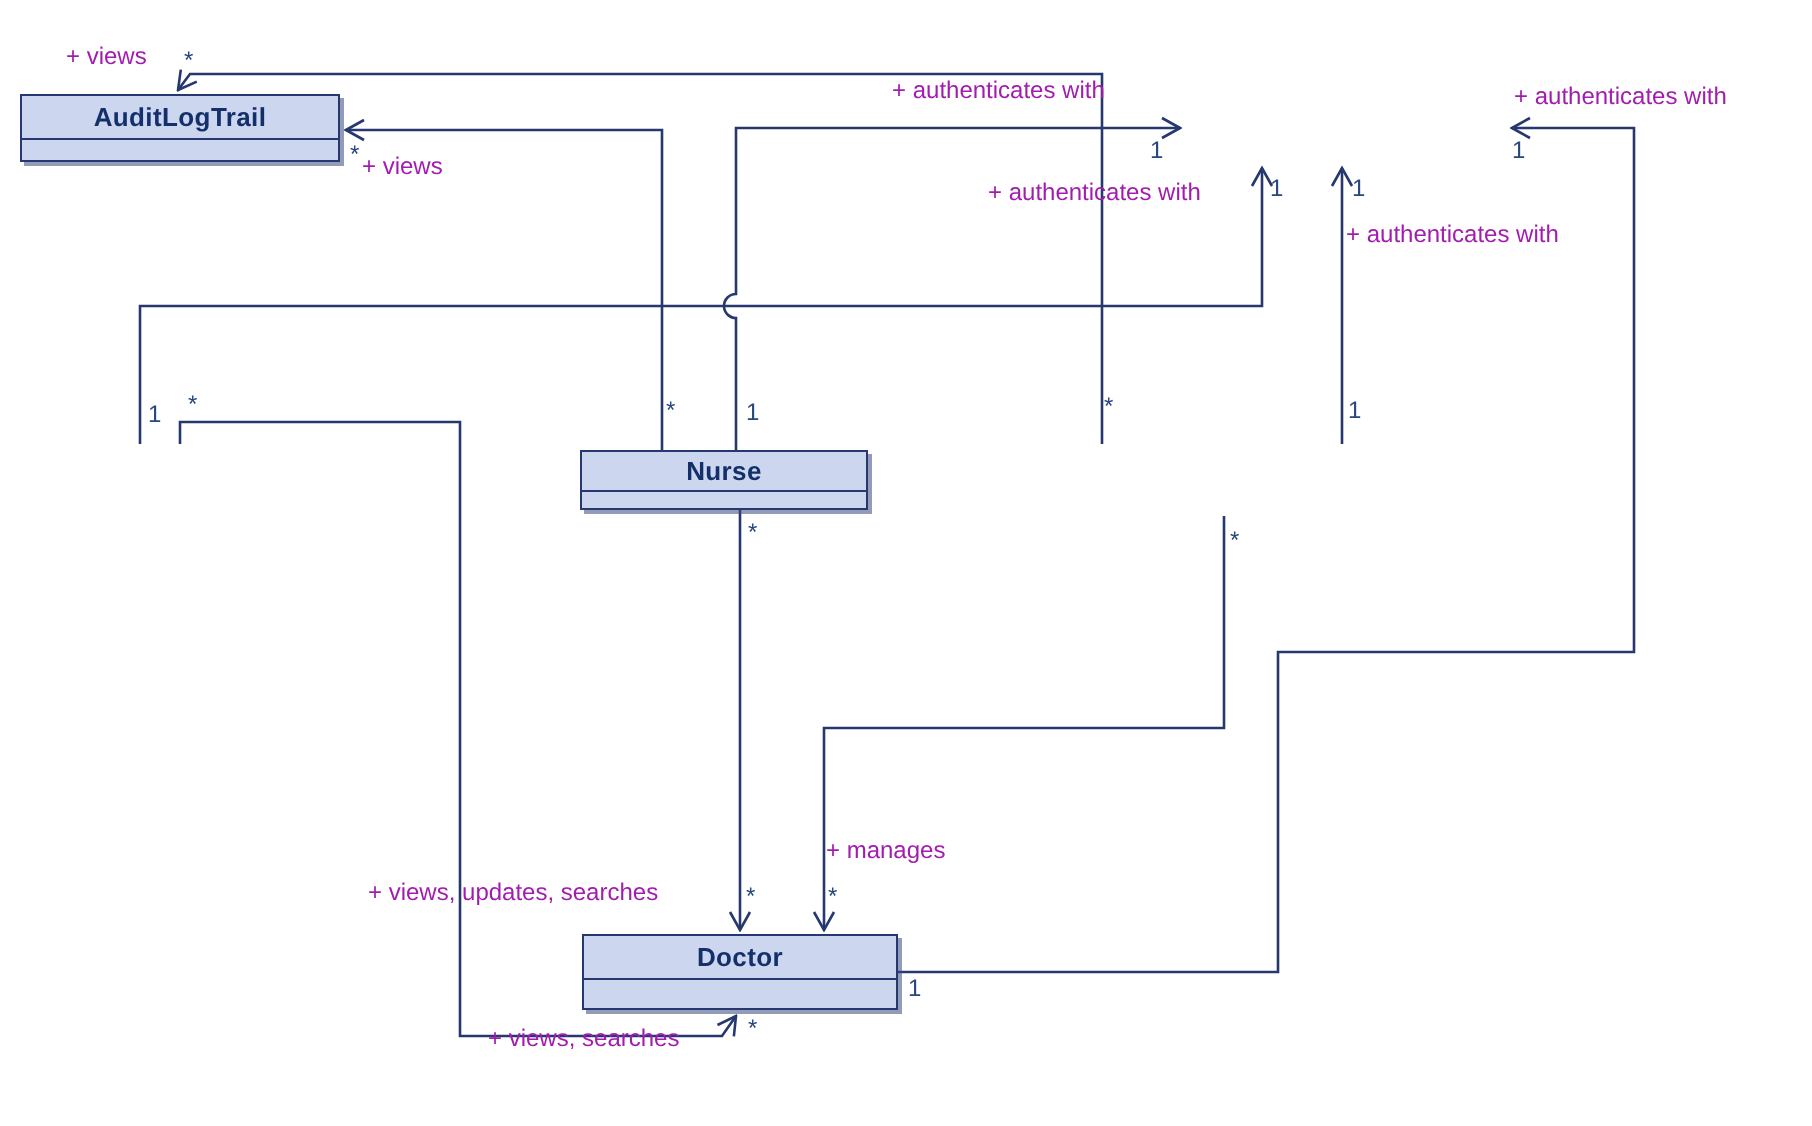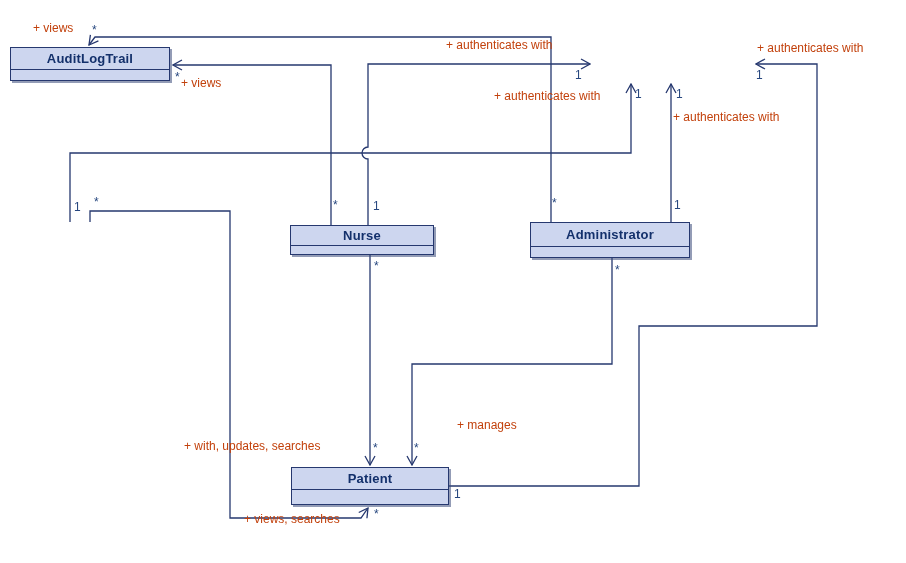--- a/index.html
+++ b/index.html
@@ -5,21 +5,21 @@
   html,body{margin:0;padding:0;background:#fff;}
   .stage{position:relative;width:906px;height:563px;background:#ffffff;overflow:hidden;
          font-family:"Liberation Sans",sans-serif;}
   svg.wires{position:absolute;left:0;top:0;width:906px;height:563px;}
   .cls{position:absolute;box-sizing:border-box;background:#cdd6ef;border:1.5px solid #26386f;
        box-shadow:2px 2px 0 rgba(58,74,122,.55);}
   .cls .title{box-sizing:border-box;display:flex;align-items:center;justify-content:center;
        font-weight:bold;font-size:13px;color:#13306b;border-bottom:1.5px solid #26386f;
        height:var(--th);letter-spacing:.2px;}
   .cls .attrs{width:100%;}
-  .lbl{position:absolute;font-size:12px;line-height:13px;color:#c2410c;white-space:nowrap;}
+  .lbl{position:absolute;font-size:12px;line-height:13px;color:#a21caf;white-space:nowrap;}
   .mult{position:absolute;font-size:12px;line-height:12px;color:#27477f;white-space:nowrap;}
 </style>
 </head>
 <body>
 
 <div class="stage">
 
   <svg class="wires" viewBox="0 0 906 563" xmlns="http://www.w3.org/2000/svg">
     <defs>
       <marker id="arrow" viewBox="0 0 12 12" refX="11" refY="6" markerWidth="12" markerHeight="12" markerUnits="userSpaceOnUse" orient="auto">
@@ -44,38 +44,34 @@
     <div class="attrs"></div>
   </div>
 
 
 
   <div class="cls" style="left:290px;top:225px;width:144px;height:30px;--th:20px;">
     <div class="title">Nurse</div>
     <div class="attrs"></div>
   </div>
 
-  <div class="cls" style="left:530px;top:222px;width:160px;height:36px;--th:24px;">
-    <div class="title">Administrator</div>
-    <div class="attrs"></div>
-  </div>
 
   <div class="cls" style="left:291px;top:467px;width:158px;height:38px;--th:22px;">
-    <div class="title">Patient</div>
+    <div class="title">Doctor</div>
     <div class="attrs"></div>
   </div>
 
   <span class="lbl" style="left:33px;top:22px;">+ views</span>
   <span class="lbl" style="left:181px;top:77px;">+ views</span>
   <span class="lbl" style="left:494px;top:90px;">+ authenticates with</span>
   <span class="lbl" style="left:446px;top:39px;">+ authenticates with</span>
   <span class="lbl" style="left:673px;top:111px;">+ authenticates with</span>
   <span class="lbl" style="left:757px;top:42px;">+ authenticates with</span>
-  <span class="lbl" style="left:184px;top:440px;">+ with, updates, searches</span>
-  <span class="lbl" style="left:413px;top:419px;padding-left:44px;">+ manages</span>
+  <span class="lbl" style="left:184px;top:440px;">+ views, updates, searches</span>
+  <span class="lbl" style="left:413px;top:419px;">+ manages</span>
   <span class="lbl" style="left:244px;top:513px;">+ views, searches</span>
 
   <span class="mult" style="left:92px;top:24px;">*</span>
   <span class="mult" style="left:552px;top:197px;">*</span>
   <span class="mult" style="left:175px;top:71px;">*</span>
   <span class="mult" style="left:333px;top:199px;">*</span>
   <span class="mult" style="left:74px;top:201px;">1</span>
   <span class="mult" style="left:635px;top:88px;">1</span>
   <span class="mult" style="left:373px;top:200px;">1</span>
   <span class="mult" style="left:575px;top:69px;">1</span>

